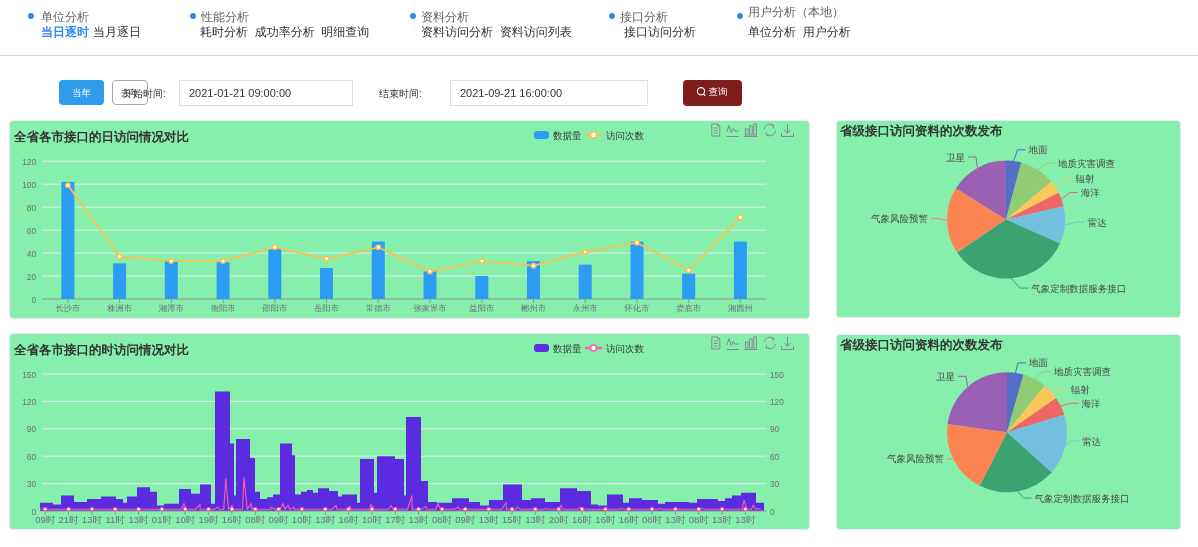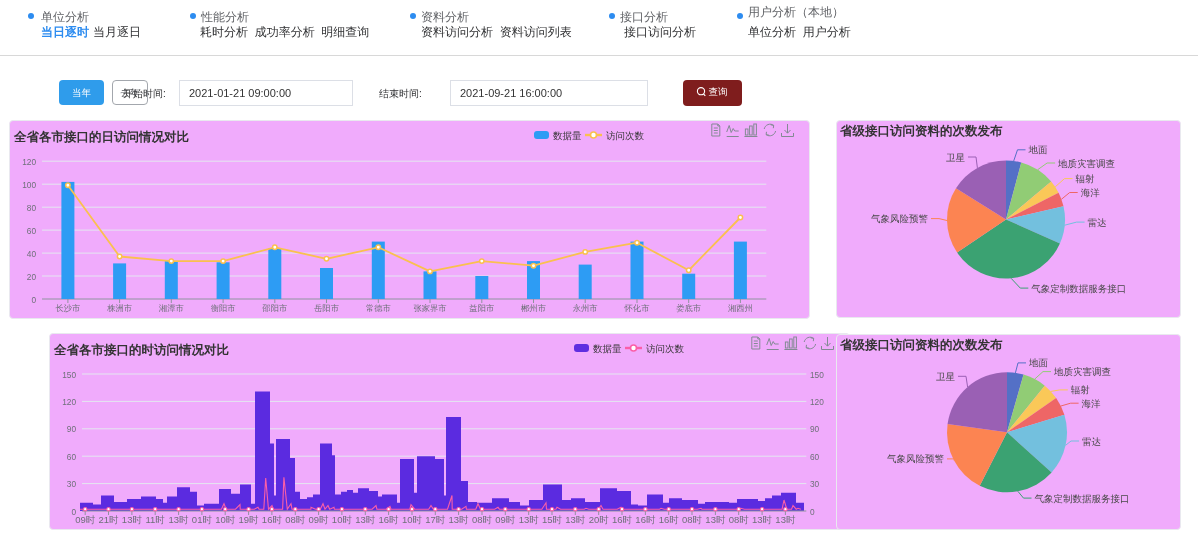--- a/index.html
+++ b/index.html
@@ -1,20 +1,20 @@
 <!DOCTYPE html>
 <html><head><meta charset="utf-8">
 <style>
 *{margin:0;padding:0;box-sizing:border-box;}
 body{width:1198px;height:547px;background:#fff;font-family:"Liberation Sans",sans-serif;position:relative;overflow:hidden;}
 .abs{position:absolute;}
 .navt{font-size:12px;color:#606266;}
 .navl{font-size:12px;color:#303133;}
 .dot{width:6px;height:6px;border-radius:50%;background:#2d8cf0;position:absolute;top:13px;}
-.panel{position:absolute;background:#f0abfc;border:1px solid #e9e9ef;border-radius:4px;}
+.panel{position:absolute;background:#86efac;border:1px solid #e9e9ef;border-radius:4px;}
 .ptitle{position:absolute;left:4px;top:8px;font-size:12.5px;font-weight:bold;color:#333;}
 .pietitle{position:absolute;left:3px;top:2px;font-size:12.5px;font-weight:bold;color:#333;}
 .btn{position:absolute;border-radius:4px;font-size:9.5px;text-align:center;margin-left:48px;}
 input{position:absolute;border:1px solid #dcdfe6;border-radius:0;font-size:11px;color:#333;font-family:"Liberation Sans",sans-serif;padding-left:9px;}
 .flabel{position:absolute;font-size:10px;color:#303133;}
 </style></head>
 <body>
 <span class="dot" style="left:28px;"></span>
 <div class="abs navt" style="left:41px;top:9px;">单位分析</div>
 <div class="abs" style="left:41px;top:24px;font-size:12px;color:#2d8cf0;font-weight:bold;">当日逐时</div>
@@ -176,21 +176,21 @@
       <text x="250.6" y="104.6" font-size="9.5" fill="#484848" text-anchor="start">雷达</text>
       <polyline points="174.1,157.3 183.3,167.1 191.3,167.1" fill="none" stroke="#3ba272" stroke-width="1"></polyline>
       <text x="194.3" y="170.6" font-size="9.5" fill="#484848" text-anchor="start">气象定制数据服务接口</text>
       <polyline points="110.0,99.5 102.0,97.6 94.0,97.6" fill="none" stroke="#fc8452" stroke-width="1"></polyline>
       <text x="91.0" y="101.1" font-size="9.5" fill="#484848" text-anchor="end">气象风险预警</text>
       <polyline points="140.4,46.9 139.0,36.0 131.0,36.0" fill="none" stroke="#9a60b4" stroke-width="1"></polyline>
       <text x="128.0" y="39.5" font-size="9.5" fill="#484848" text-anchor="end">卫星</text>
     </svg>
 </div>
 
-<div class="panel" style="left:9px;top:333px;width:801px;height:197px;margin-left:40px;">
+<div class="panel" style="left:9px;top:333px;width:801px;height:197px;">
 <div class="ptitle">全省各市接口的时访问情况对比</div>
 <svg width="799" height="195" style="position:absolute;left:0;top:0;">
 <rect x="524" y="10" width="15" height="8" rx="3" fill="#5f2ee0"></rect>
       <text x="543" y="17.5" font-size="9.5" fill="#333">数据量</text>
       <line x1="575" y1="14" x2="592" y2="14" stroke="#fb5ea8" stroke-width="2.4"></line>
       <circle cx="583.5" cy="14" r="3" fill="#fff" stroke="#fb5ea8" stroke-width="1.6"></circle>
       <text x="596" y="17.5" font-size="9.5" fill="#333">访问次数</text>
 <g transform="translate(705.8,9)">
         <path d="M-4,-6 L2,-6 L4,-4 L4,6 L-4,6 Z M2,-6 L2,-4 L4,-4" stroke="#838a94" fill="none" stroke-width="1"></path>
         <path d="M-2,-2 L2,-2 M-2,0.5 L2,0.5 M-2,3 L2,3" stroke="#838a94" fill="none" stroke-width="1"></path>

